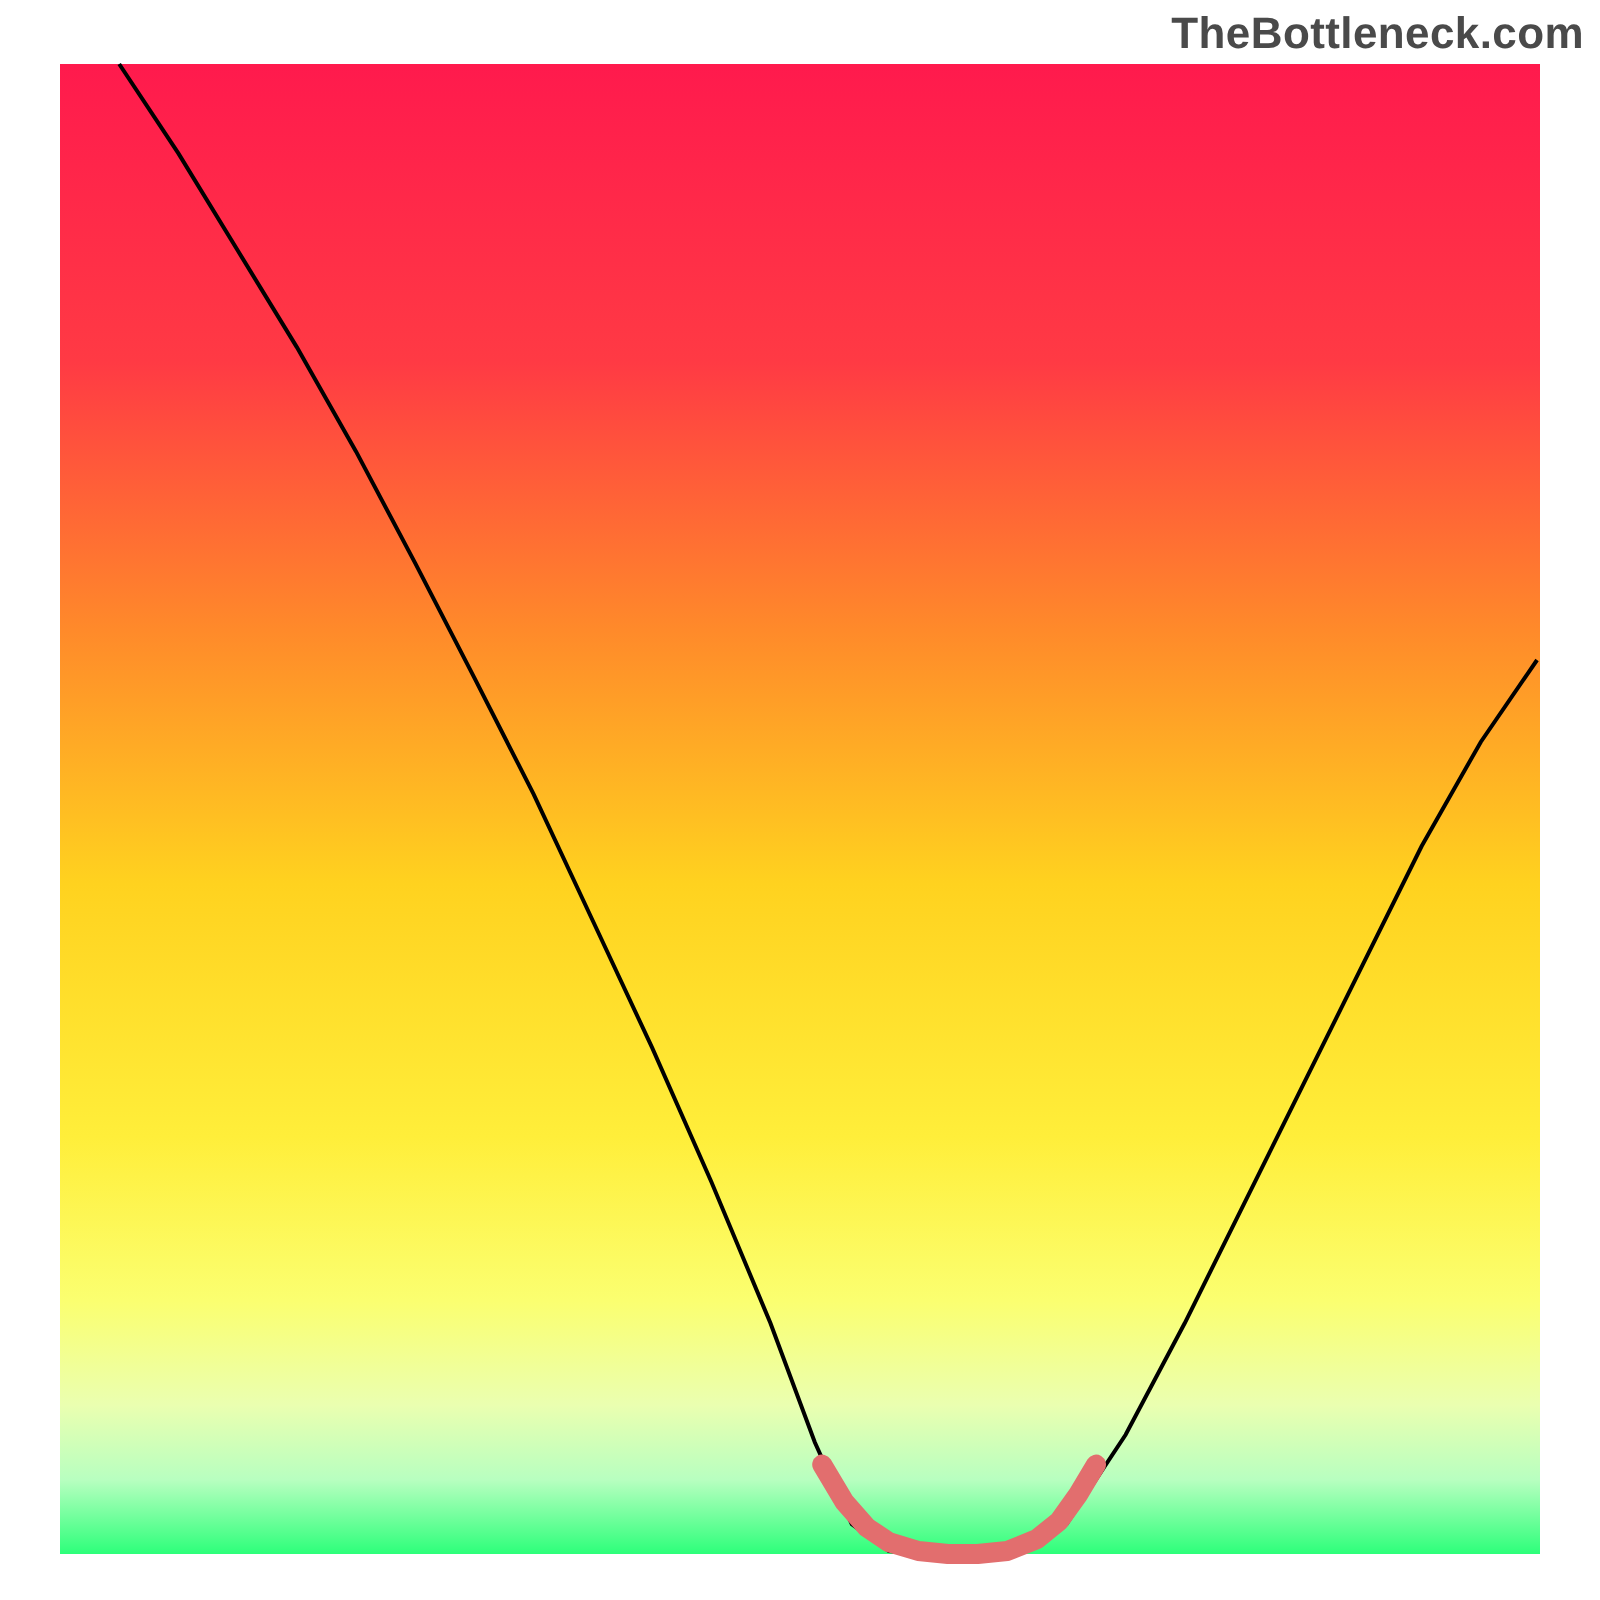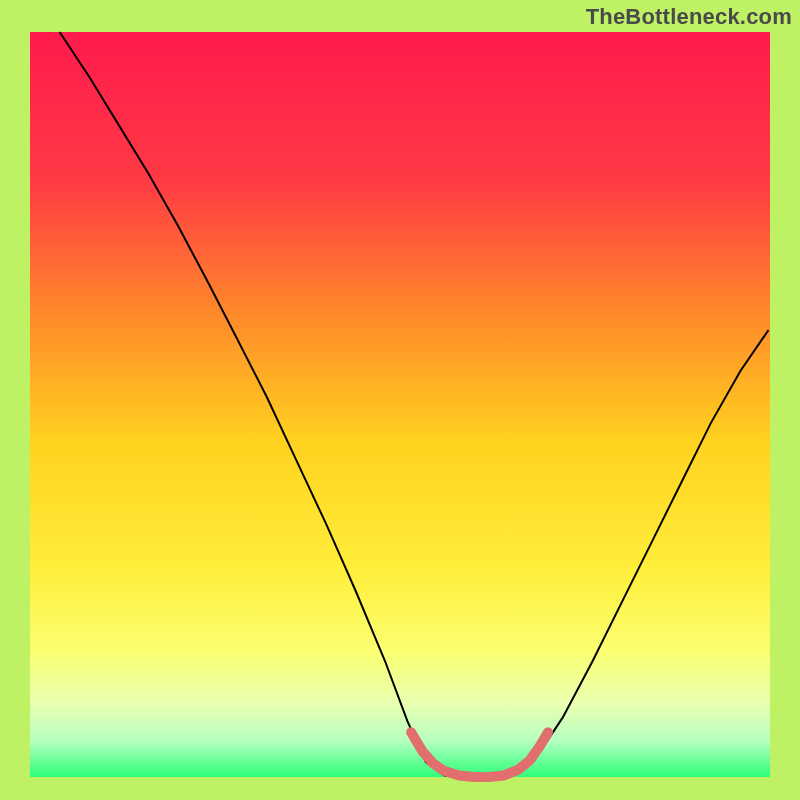--- a/index.html
+++ b/index.html
@@ -8,21 +8,21 @@
     width: 800px;
     height: 800px;
     background: #000;
     overflow: hidden;
     font-family: Arial, Helvetica, sans-serif;
   }
   .frame {
     position: relative;
     width: 800px;
     height: 800px;
-    background: #bef264;
+    background: #ffffff;
   }
   .watermark {
     position: absolute;
     top: 4px;
     right: 8px;
     color: #4a4a4a;
     font-size: 22px;
     font-weight: 600;
     z-index: 10;
     letter-spacing: 0.2px;

